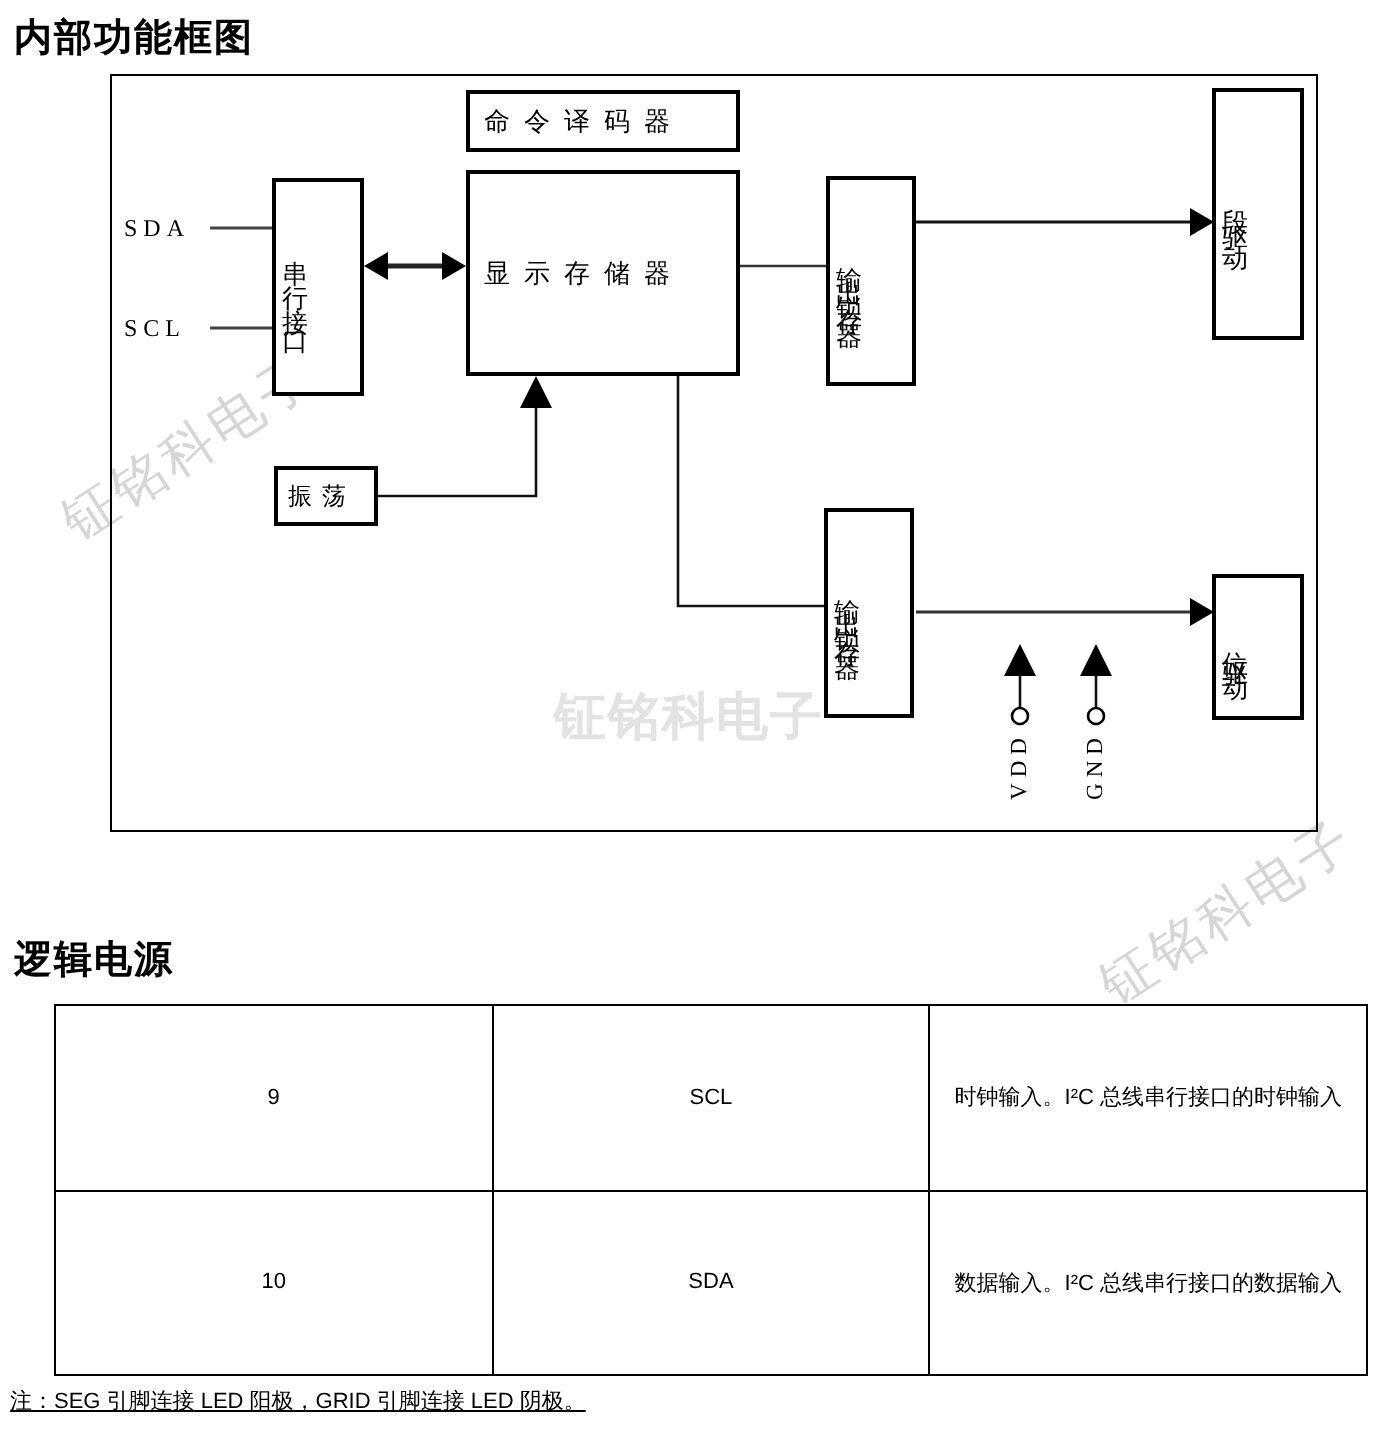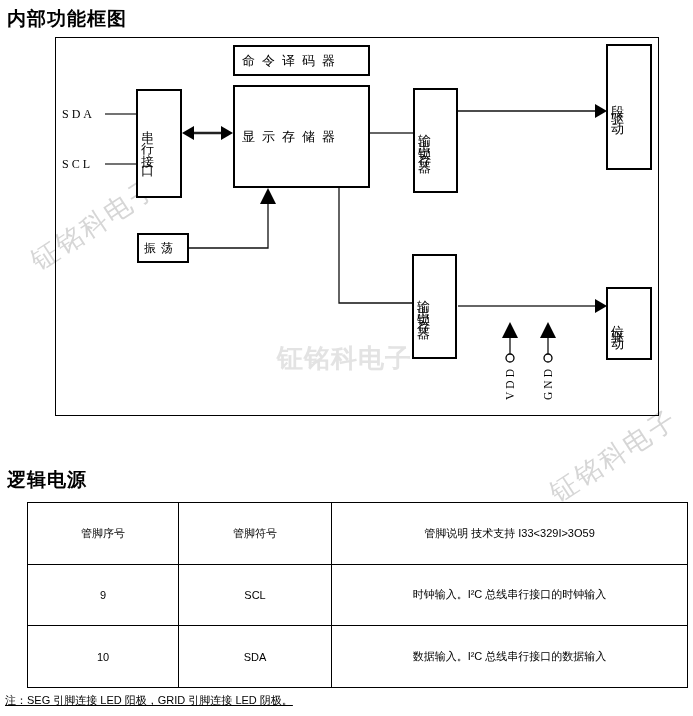--- a/index.html
+++ b/index.html
@@ -149,25 +149,20 @@
     <div class="sig-label" style="left:6px;top:69px;">SDA</div>
     <div class="sig-label" style="left:6px;top:119px;">SCL</div>
     <div class="pin-label" style="left:424px;top:338px;">VDD</div>
     <div class="pin-label" style="left:462px;top:338px;">GND</div>
   </div>
 
   <div class="sec-title abs" style="left:7px;top:467px;">逻辑电源</div>
 
   <table id="pin-table">
     <tbody>
-        <tr>
-      <td class="col-no">管脚序号</td>
-      <td class="col-sym">管脚符号</td>
-      <td class="col-desc">管脚说明 技术支持 I33&lt;329I&gt;3O59</td>
-    </tr>
     <tr>
       <td>9</td>
       <td>SCL</td>
       <td>时钟输入。I²C 总线串行接口的时钟输入</td>
     </tr>
     <tr>
       <td>10</td>
       <td>SDA</td>
       <td>数据输入。I²C 总线串行接口的数据输入</td>
     </tr>

